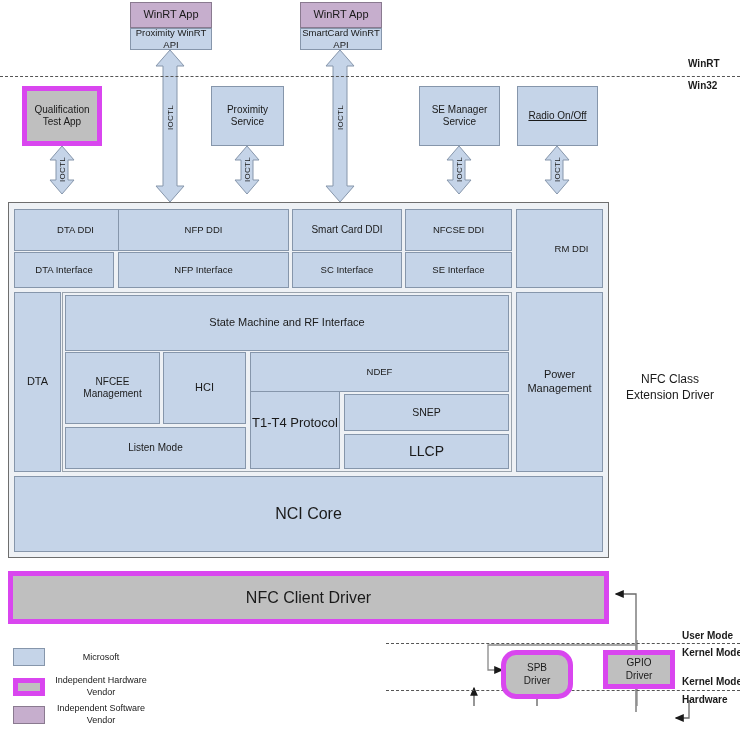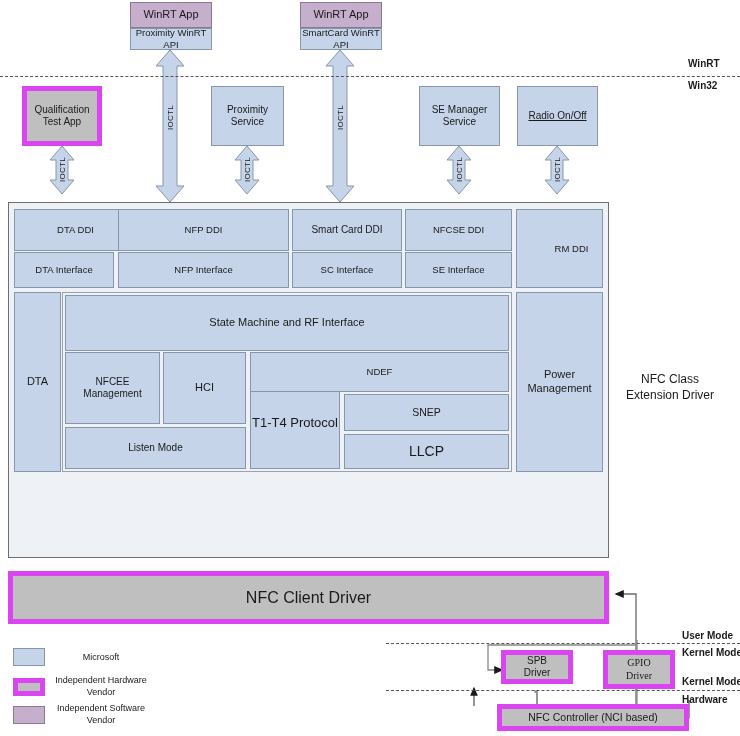--- a/index.html
+++ b/index.html
@@ -284,40 +284,40 @@
 
   <div class="box ms" style="left:344px; top:434px; width:165px; height:35px; font-size:14px;">
     <span>LLCP</span>
   </div>
 
   <div class="box ms" style="left:516px; top:292px; width:87px; height:180px; font-size:11px;">
     <span style="white-space:pre-line;">Power
 Management</span>
   </div>
 
+  <div class="box ms" style="left:14px; top:476px; width:589px; height:76px; font-size:16px;">
+    <span>NCI Core</span>
+  </div>
 
   <div class="side-label" style="left:620px; top:372px; width:100px;">NFC Class
 Extension Driver</div>
 
   <div class="box ihv" style="left:8px; top:571px; width:601px; height:53px; font-size:16px;">
     <span>NFC Client Driver</span>
   </div>
 
-  <div class="box ihv" style="left:501px; top:650px; width:72px; height:34px; font-size:10px;">
+  <div class="box ihv" style="left:501px; top:650px; width:72px; height:49px; font-size:10px;border-radius:15px;">
     <span style="white-space:pre-line;">SPB
 Driver</span>
   </div>
   <div class="box ihv" style="left:603px; top:650px; width:72px; height:39px; font-size:10px;">
-    <span style="white-space:pre-line;font-family:Liberation Serif, serif;">GPIO
+    <span style="white-space:pre-line;">GPIO
 Driver</span>
   </div>
 
-  <div class="box ihv" style="left:497px; top:704px; width:192px; height:27px; font-size:10.5px;">
-    <span>NFC Controller (NCI based)</span>
-  </div>
 
   <div class="legend-sw ms" style="left:13px; top:648px;"></div>
   <div class="legend-text" style="left:46px; top:652px; width:110px;">Microsoft</div>
 
   <div class="legend-sw ihv" style="left:13px; top:678px;"></div>
   <div class="legend-text" style="left:36px; top:675px; width:130px;">Independent Hardware
 Vendor</div>
 
   <div class="legend-sw isv" style="left:13px; top:706px;"></div>
   <div class="legend-text" style="left:36px; top:703px; width:130px;">Independent Software

